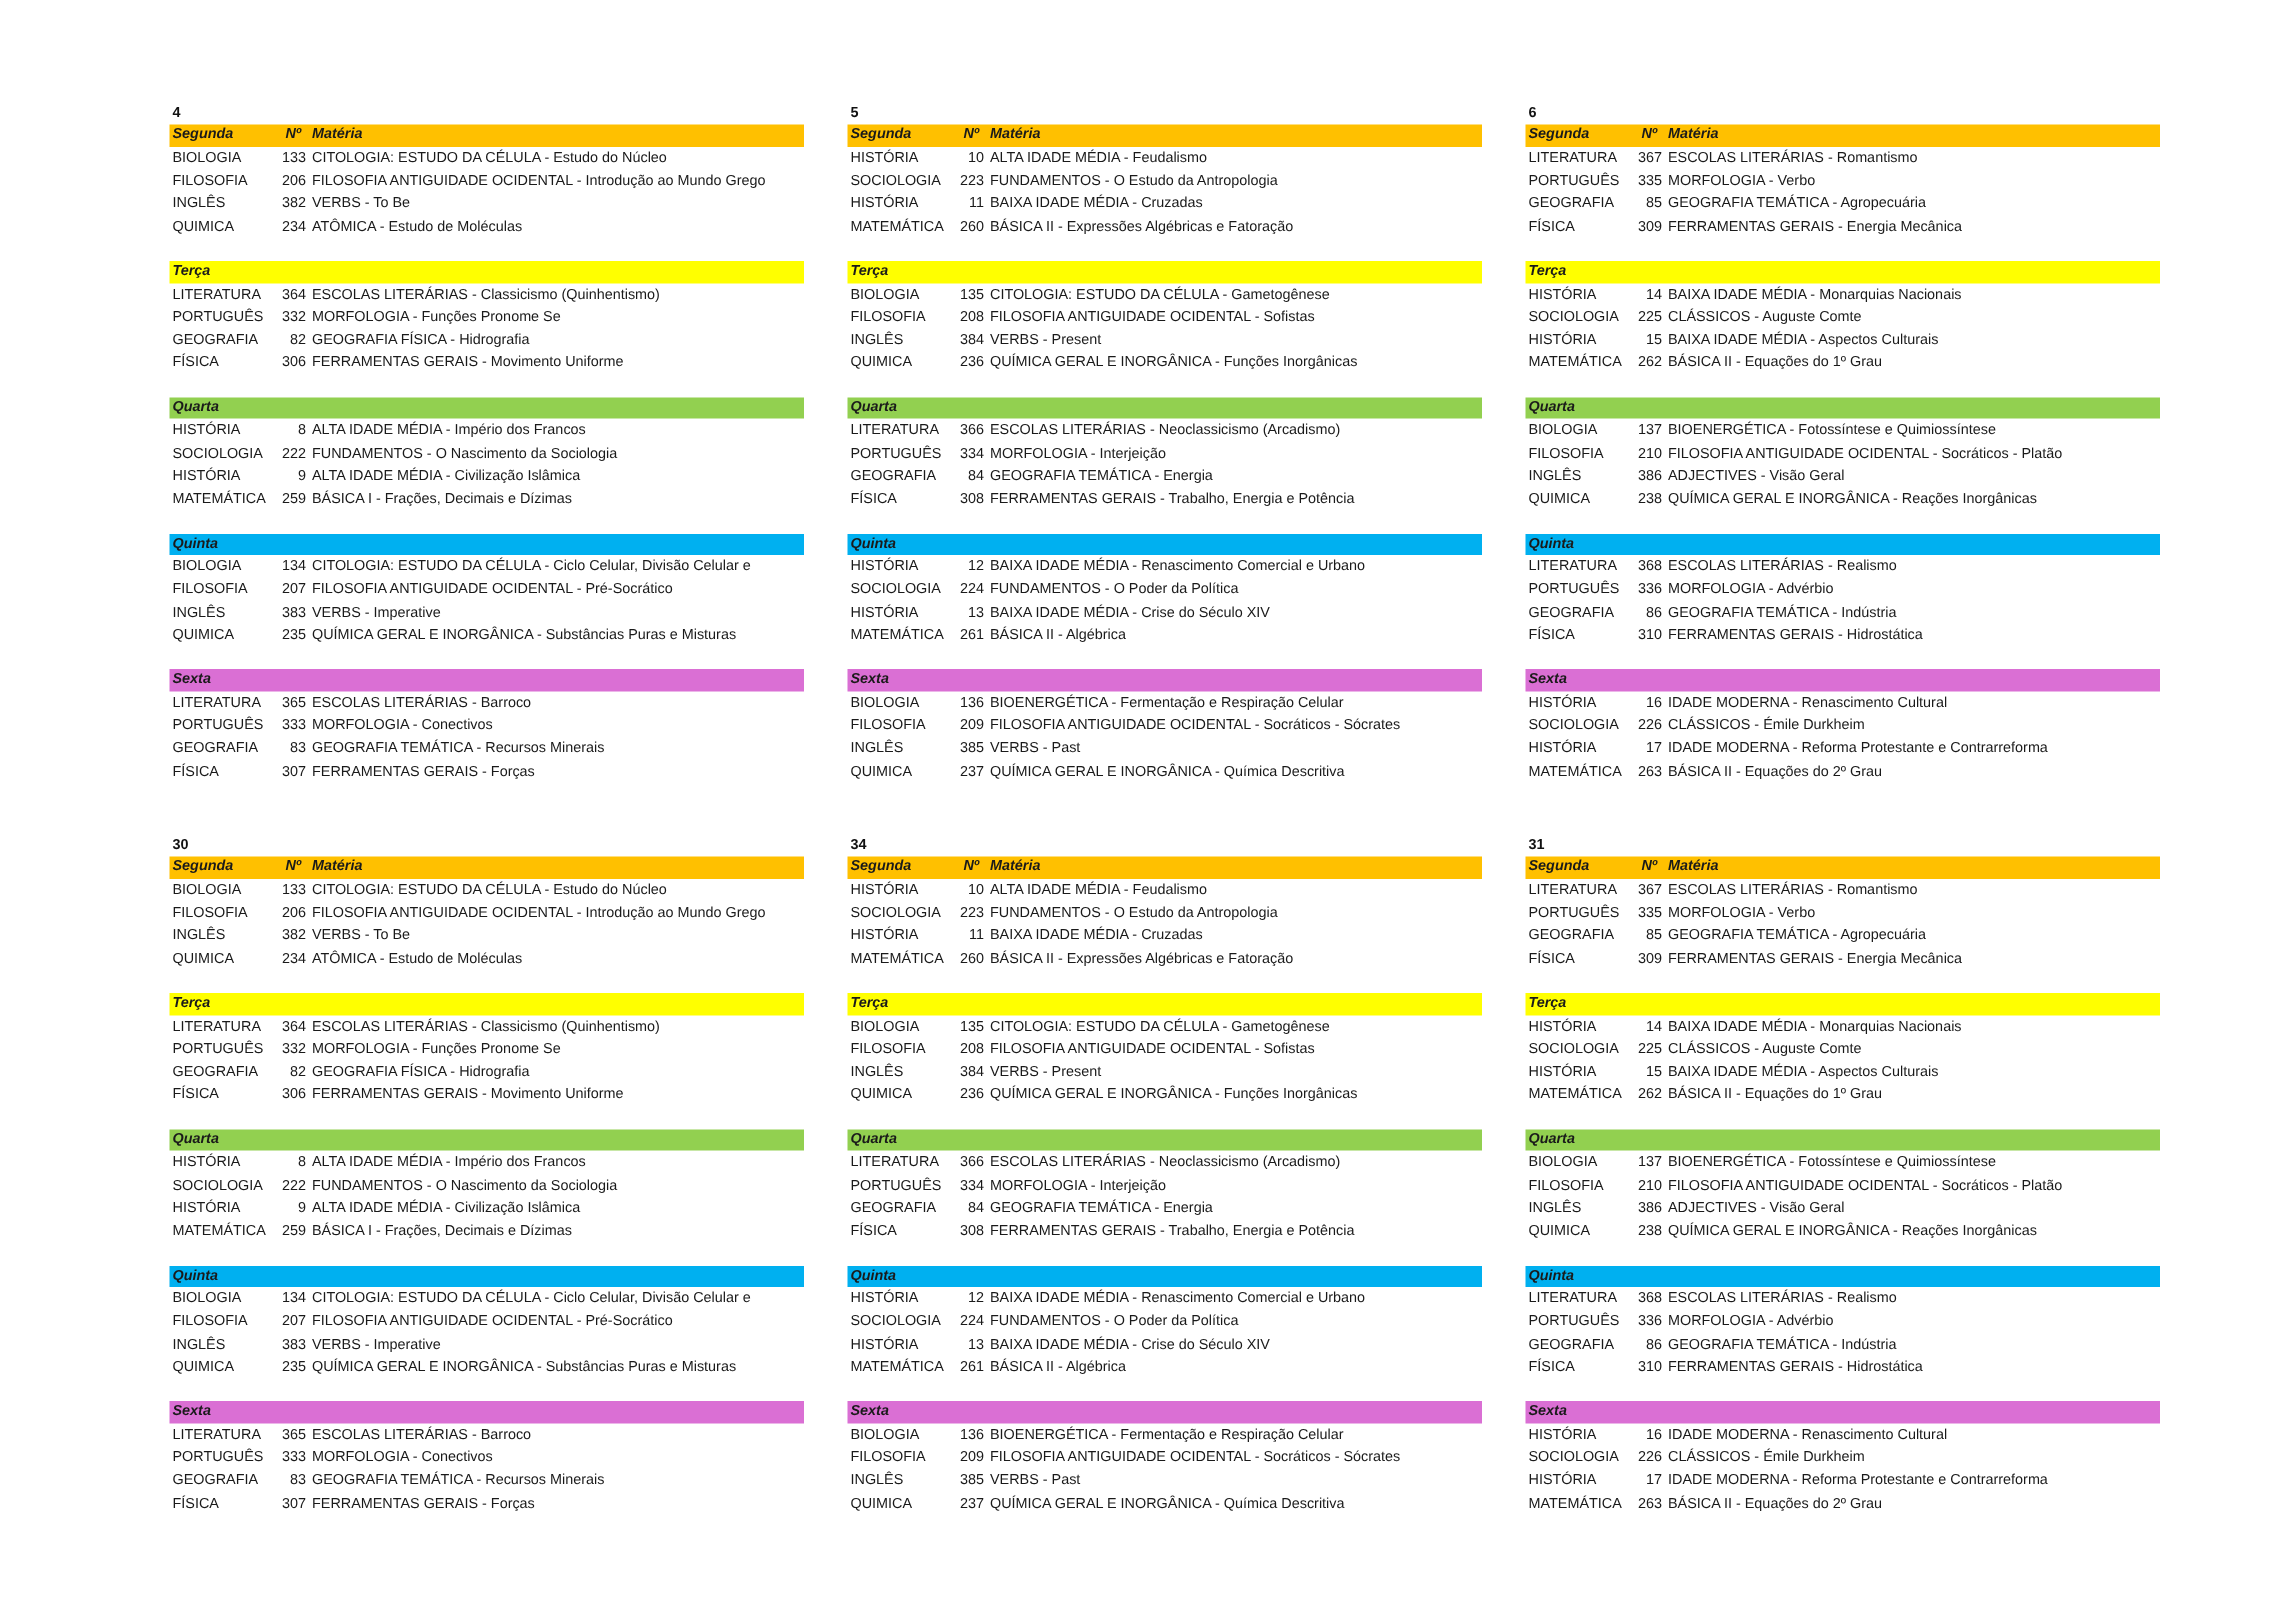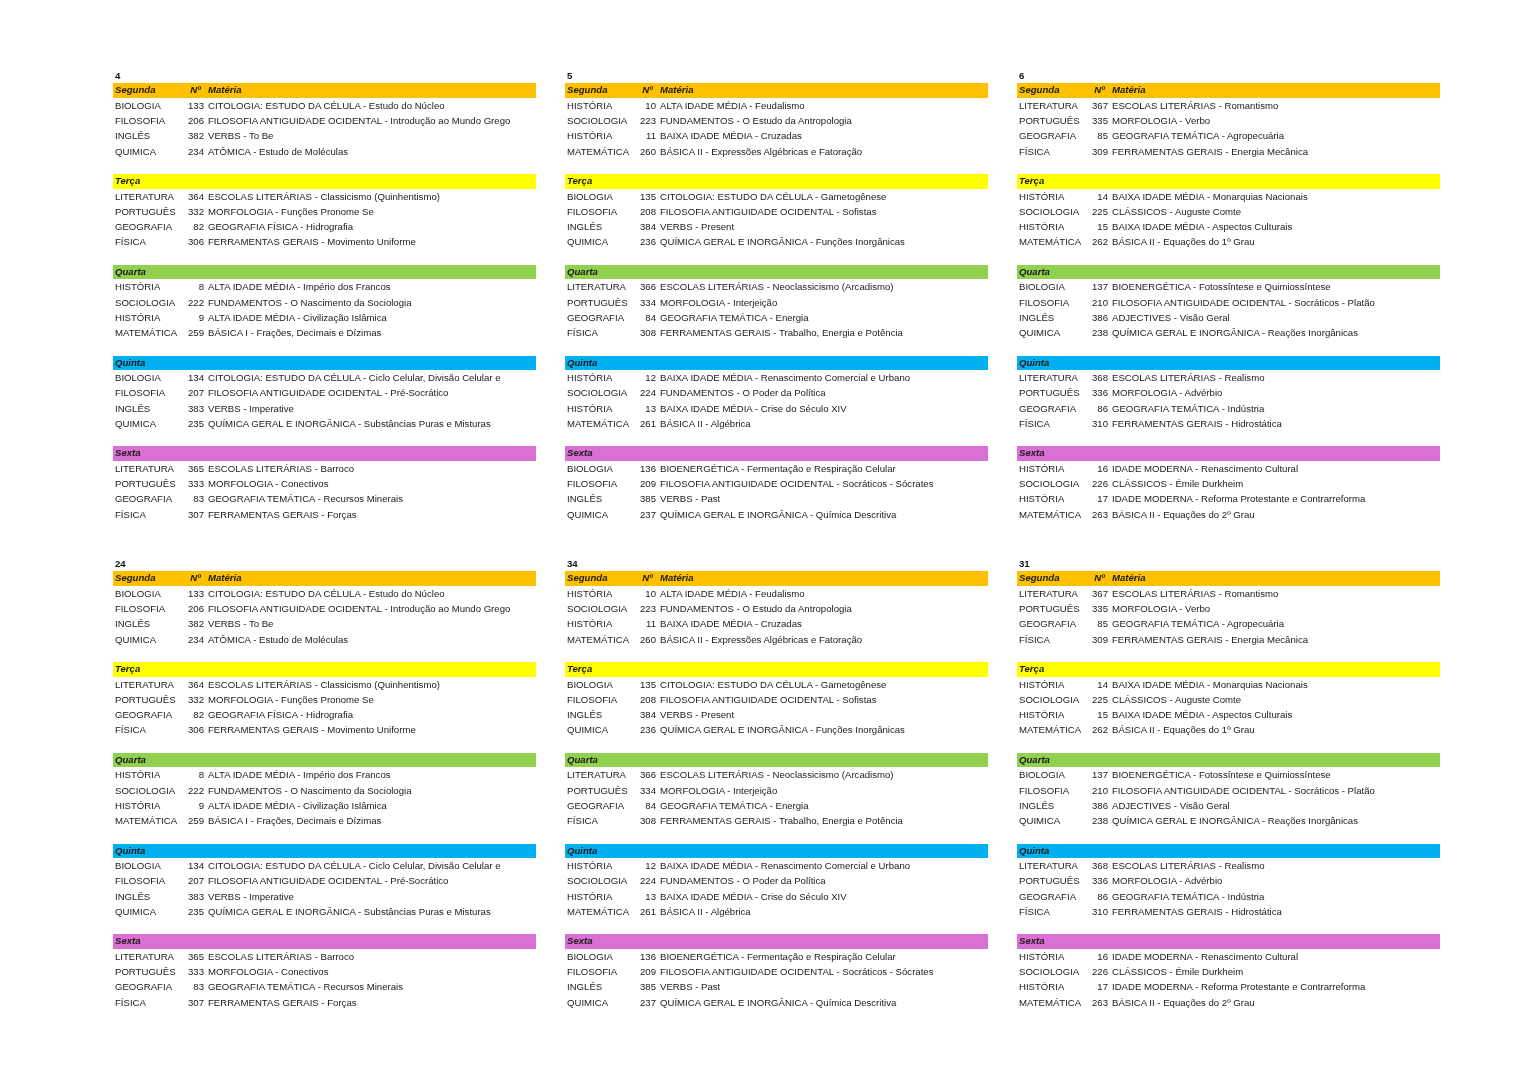--- a/index.html
+++ b/index.html
@@ -439,21 +439,21 @@
           <span class="c-desc">IDADE MODERNA - Reforma Protestante e Contrarreforma</span>
         </div>
         <div class="row">
           <span class="c-subj">MATEMÁTICA</span>
           <span class="c-num">263</span>
           <span class="c-desc">BÁSICA II - Equações do 2º Grau</span>
         </div>
       </div>
     </div>
     <div class="block" style="left: 113px; top: 556px;">
-      <div class="day-number">24</div>
+      <div class="day-number">30</div>
       <div class="day-section">
         <div class="day-header" style="background: rgb(255, 192, 0);">
           <span class="c-subj">Segunda</span>
           <span class="c-num">Nº</span>
           <span class="c-desc">Matéria</span>
         </div>
         <div class="row">
           <span class="c-subj">BIOLOGIA</span>
           <span class="c-num">133</span>
           <span class="c-desc">CITOLOGIA: ESTUDO DA CÉLULA - Estudo do Núcleo</span>

